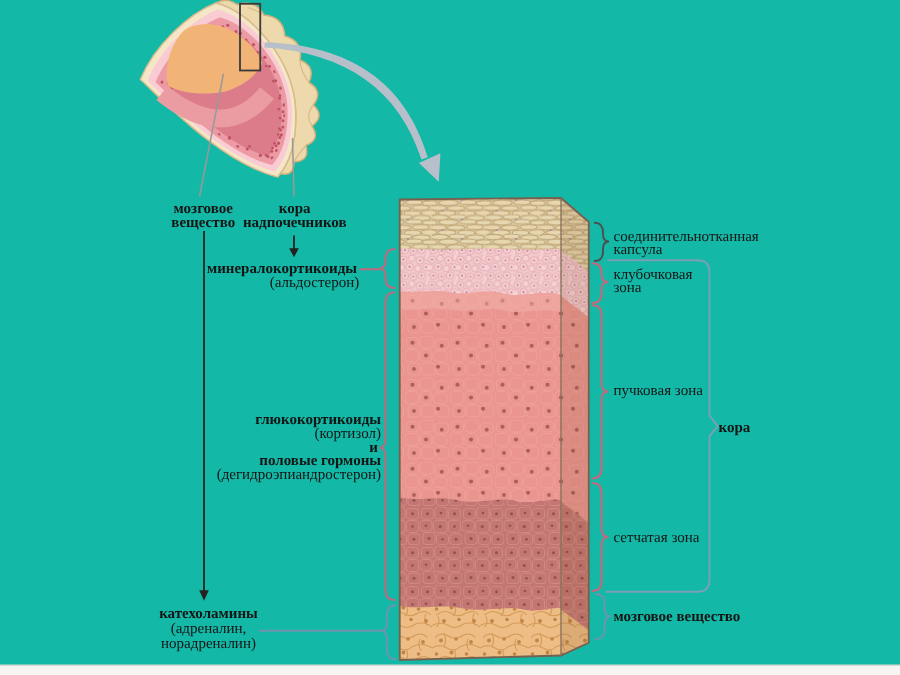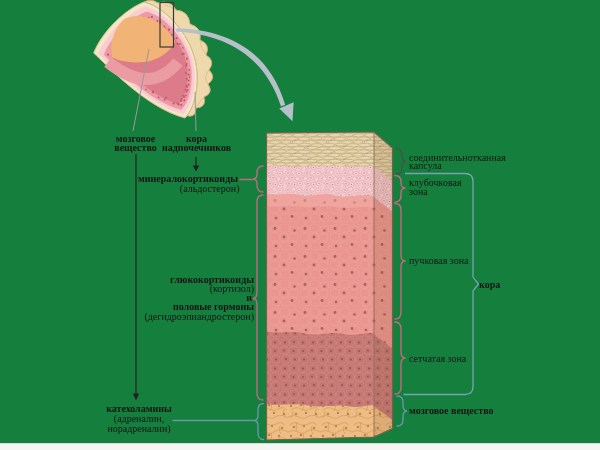--- a/index.html
+++ b/index.html
@@ -1,16 +1,16 @@
 <!DOCTYPE html>
 <html><head>
 <meta charset="utf-8">
 <style>
 html,body{margin:0;padding:0;background:#ffffff;}
-#stage{position:relative;width:600px;height:450px;background:#15803d;overflow:hidden;font-family:"Liberation Serif",serif;}
+#stage{position:relative;width:600px;height:450px;background:#14b8a6;overflow:hidden;font-family:"Liberation Serif",serif;}
 svg{position:absolute;left:0;top:0;}
 </style>
 </head>
 <body>
 <div id="stage">
 <svg width="600" height="450" viewBox="0 0 600 450">
 <defs>
 <pattern id="patCap" width="36" height="13" patternUnits="userSpaceOnUse">
   <rect width="36" height="13" fill="#ddcba1"></rect>
   <g fill="#e6d7b0" stroke="#c2a87b" stroke-width="0.7">

